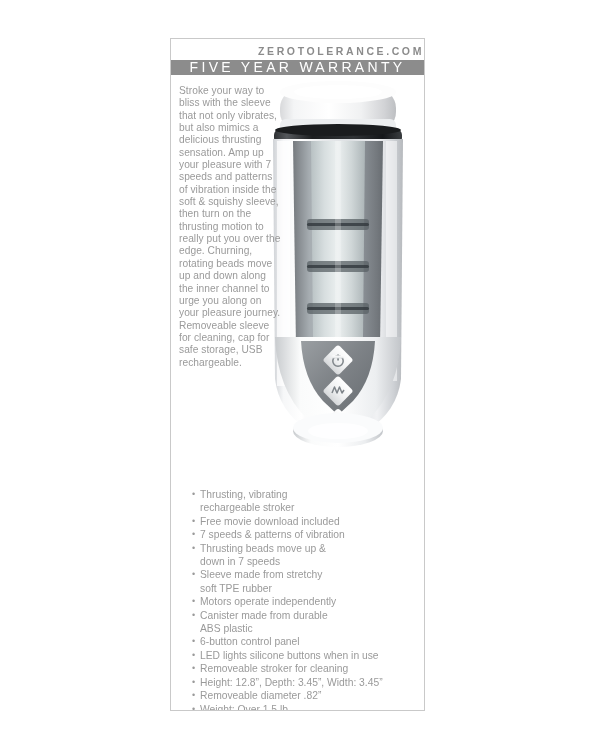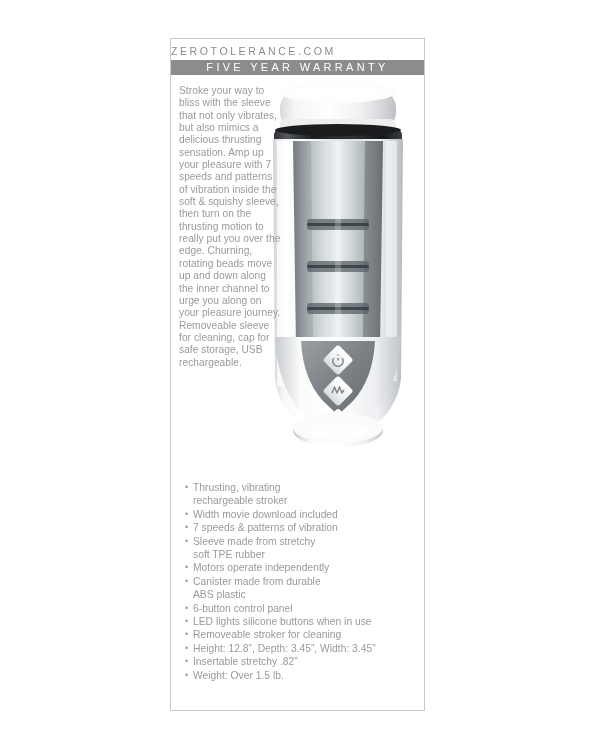--- a/index.html
+++ b/index.html
@@ -32,36 +32,36 @@
   #brand-header {
     position: absolute;
     left: 0;
     top: 0;
     width: 100%;
     height: 38px;
   }
   #brand-domain {
     height: 21px;
     line-height: 21px;
-    text-align: left;
+    text-align: right;
     font-size: 10.5px;
     letter-spacing: 2.6px;
     color: #8b8b8b;
-    font-weight: 400;
+    font-weight: 700;
     padding-top: 2px;
     box-sizing: border-box;
     white-space: nowrap;
   }
   #warranty-band {
     height: 15px;
     line-height: 15px;
     background: #8c8c8c;
     color: #ffffff;
     text-align: center;
-    font-size: 11px;
+    font-size: 14px;
     letter-spacing: 3.3px;
     white-space: nowrap;
     font-weight: 400;
   }
 
   
   #content-zone {
     position: absolute;
     left: 0;
     top: 38px;
@@ -100,21 +100,21 @@
     height: 100%;
   }
 
   
   #features-list {
     position: absolute;
     left: 14px;
     top: 404px;
     width: 235px;
     list-style: none;
-    margin: 0;
+    margin: 7px;
     padding: 0;
     color: #9a9a9a;
     font-size: 10.3px;
     line-height: 13.4px;
   }
   #features-list li {
     position: relative;
     padding-left: 8px;
     white-space: pre-line;
   }
@@ -271,30 +271,32 @@
           <ellipse cx="89" cy="352" rx="45" ry="16" fill="url(#gBase)"></ellipse>
           <ellipse cx="89" cy="349" rx="45" ry="15" fill="#fafbfc"></ellipse>
           <ellipse cx="89" cy="352" rx="30" ry="8" fill="#ffffff" opacity="0.8"></ellipse>
         </g>
       </svg>
     </div>
 
     <ul id="features-list">
       <li>Thrusting, vibrating
 rechargeable stroker</li>
-      <li>Width movie download included</li>
+      <li>Free movie download included</li>
       <li>7 speeds &amp; patterns of vibration</li>
+      <li>Thrusting beads move up &amp;
+down in 7 speeds</li>
       <li>Sleeve made from stretchy
 soft TPE rubber</li>
       <li>Motors operate independently</li>
       <li>Canister made from durable
 ABS plastic</li>
       <li>6-button control panel</li>
       <li>LED lights silicone buttons when in use</li>
       <li>Removeable stroker for cleaning</li>
       <li>Height: 12.8”, Depth: 3.45”, Width: 3.45”</li>
-      <li>Insertable stretchy .82”</li>
+      <li>Removeable diameter .82”</li>
       <li>Weight: Over 1.5 lb.</li>
 
     </ul>
 
   </div>
 </div>
 
 </body></html>

